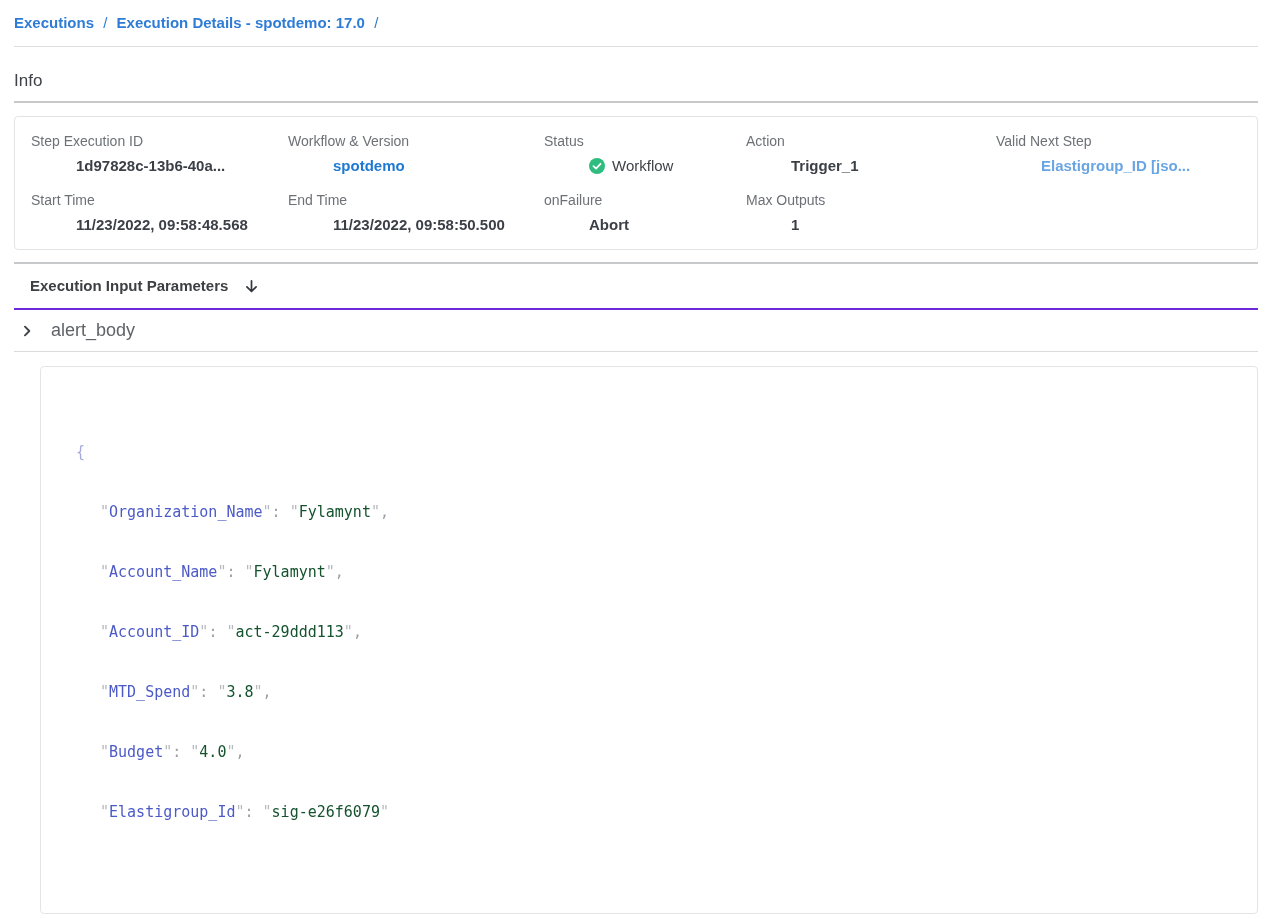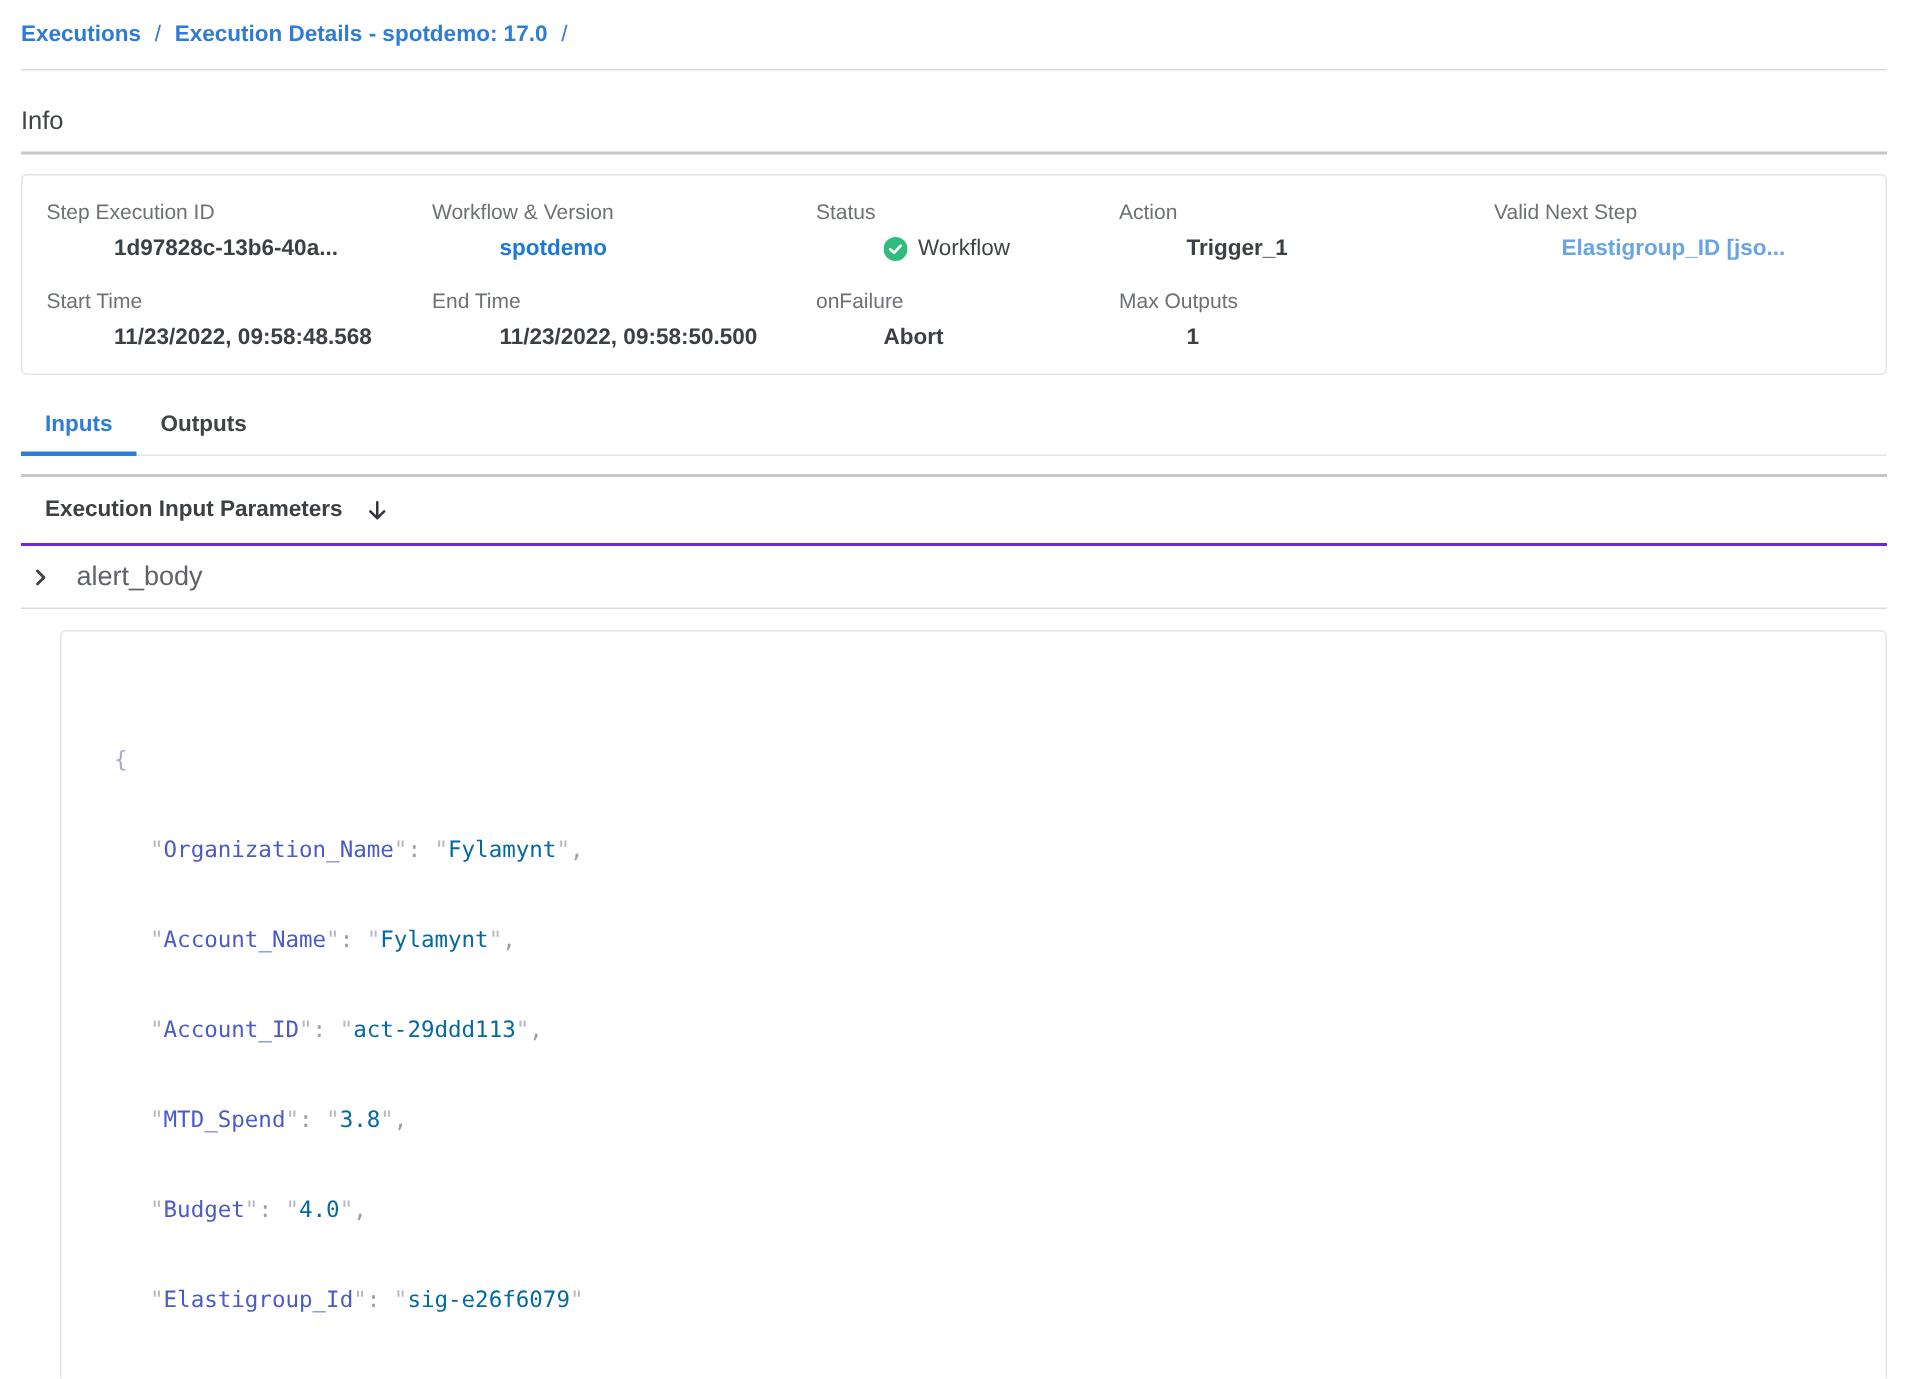--- a/index.html
+++ b/index.html
@@ -61,21 +61,21 @@
   
   .content-block { border: 1px solid #e2e4e6; border-radius: 4px; }
   .code-card { margin: 14px 0 16px 26px; padding: 35px 20px 31px 35px;
                font-family: "DejaVu Sans Mono", monospace; font-size: 15px; line-height: 20px;
                white-space: pre; }
   .code-line { height: 20px; }
   .code-line.entry { padding-left: 24px; }
   .cb { color: #a6abdb; }
   .q  { color: #b6b9be; }
   .k  { color: #4c5ac6; }
-  .v  { color: #0369a1; }
+  .v  { color: #14532d; }
   .p  { color: #9ba0a6; }
 </style>
 </head>
 <body>
 
 <div class="page">
 
   <nav class="breadcrumb">
     <a class="bc-link">Executions</a>
     <span class="bc-sep">/</span>
@@ -130,24 +130,20 @@
       <div class="f-label">onFailure</div>
       <div class="f-value">Abort</div>
     </div>
     <div class="cell">
       <div class="f-label">Max Outputs</div>
       <div class="f-value">1</div>
     </div>
     <div class="cell"></div>
   </section>
 
-  <div class="tabs">
-    <div class="tab active"><span>Inputs</span></div>
-    <div class="tab"><span>Outputs</span></div>
-  </div>
 
   <div class="params-header">
     <span class="params-title">Execution Input Parameters</span>
     <span class="arrow-down">
       <svg width="17" height="17" viewBox="0 0 24 24">
         <path d="M12 4 L12 19 M5.5 12.5 L12 19 L18.5 12.5" stroke="#33373c" stroke-width="2.4" fill="none" stroke-linecap="round" stroke-linejoin="round"></path>
       </svg>
     </span>
   </div>
 

